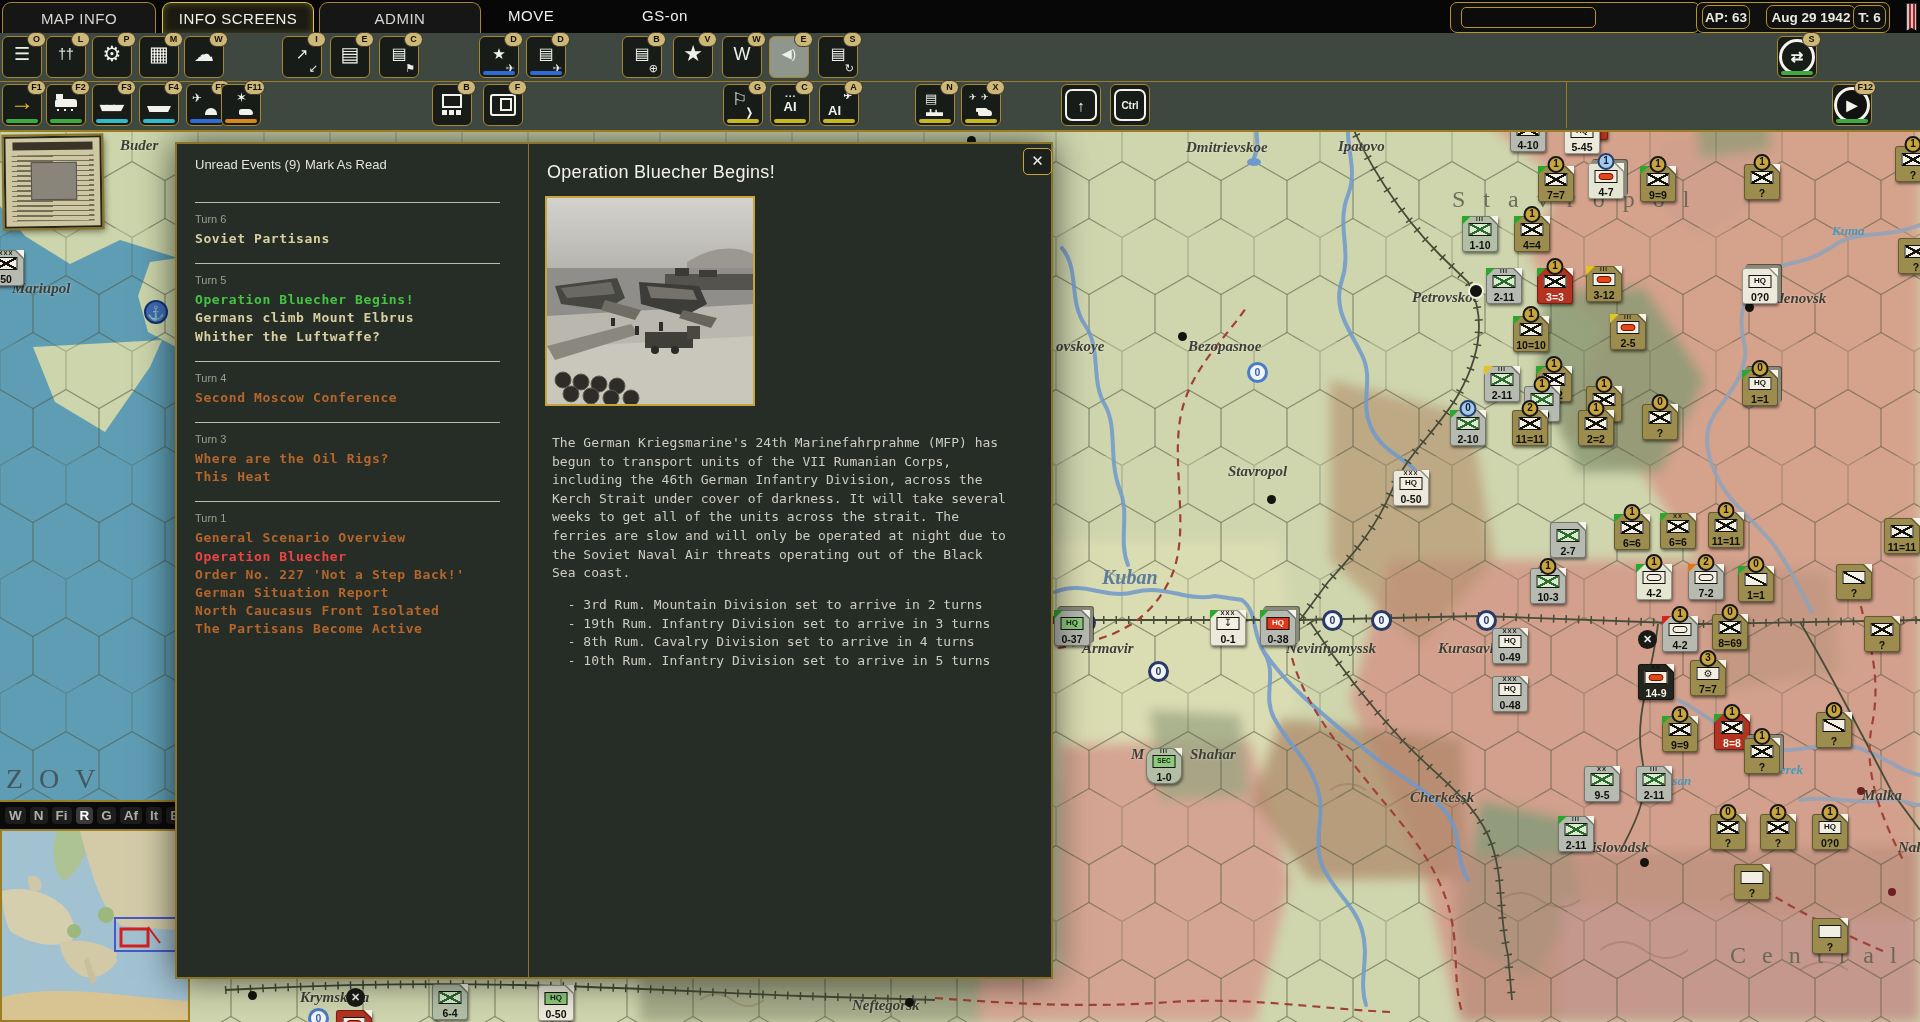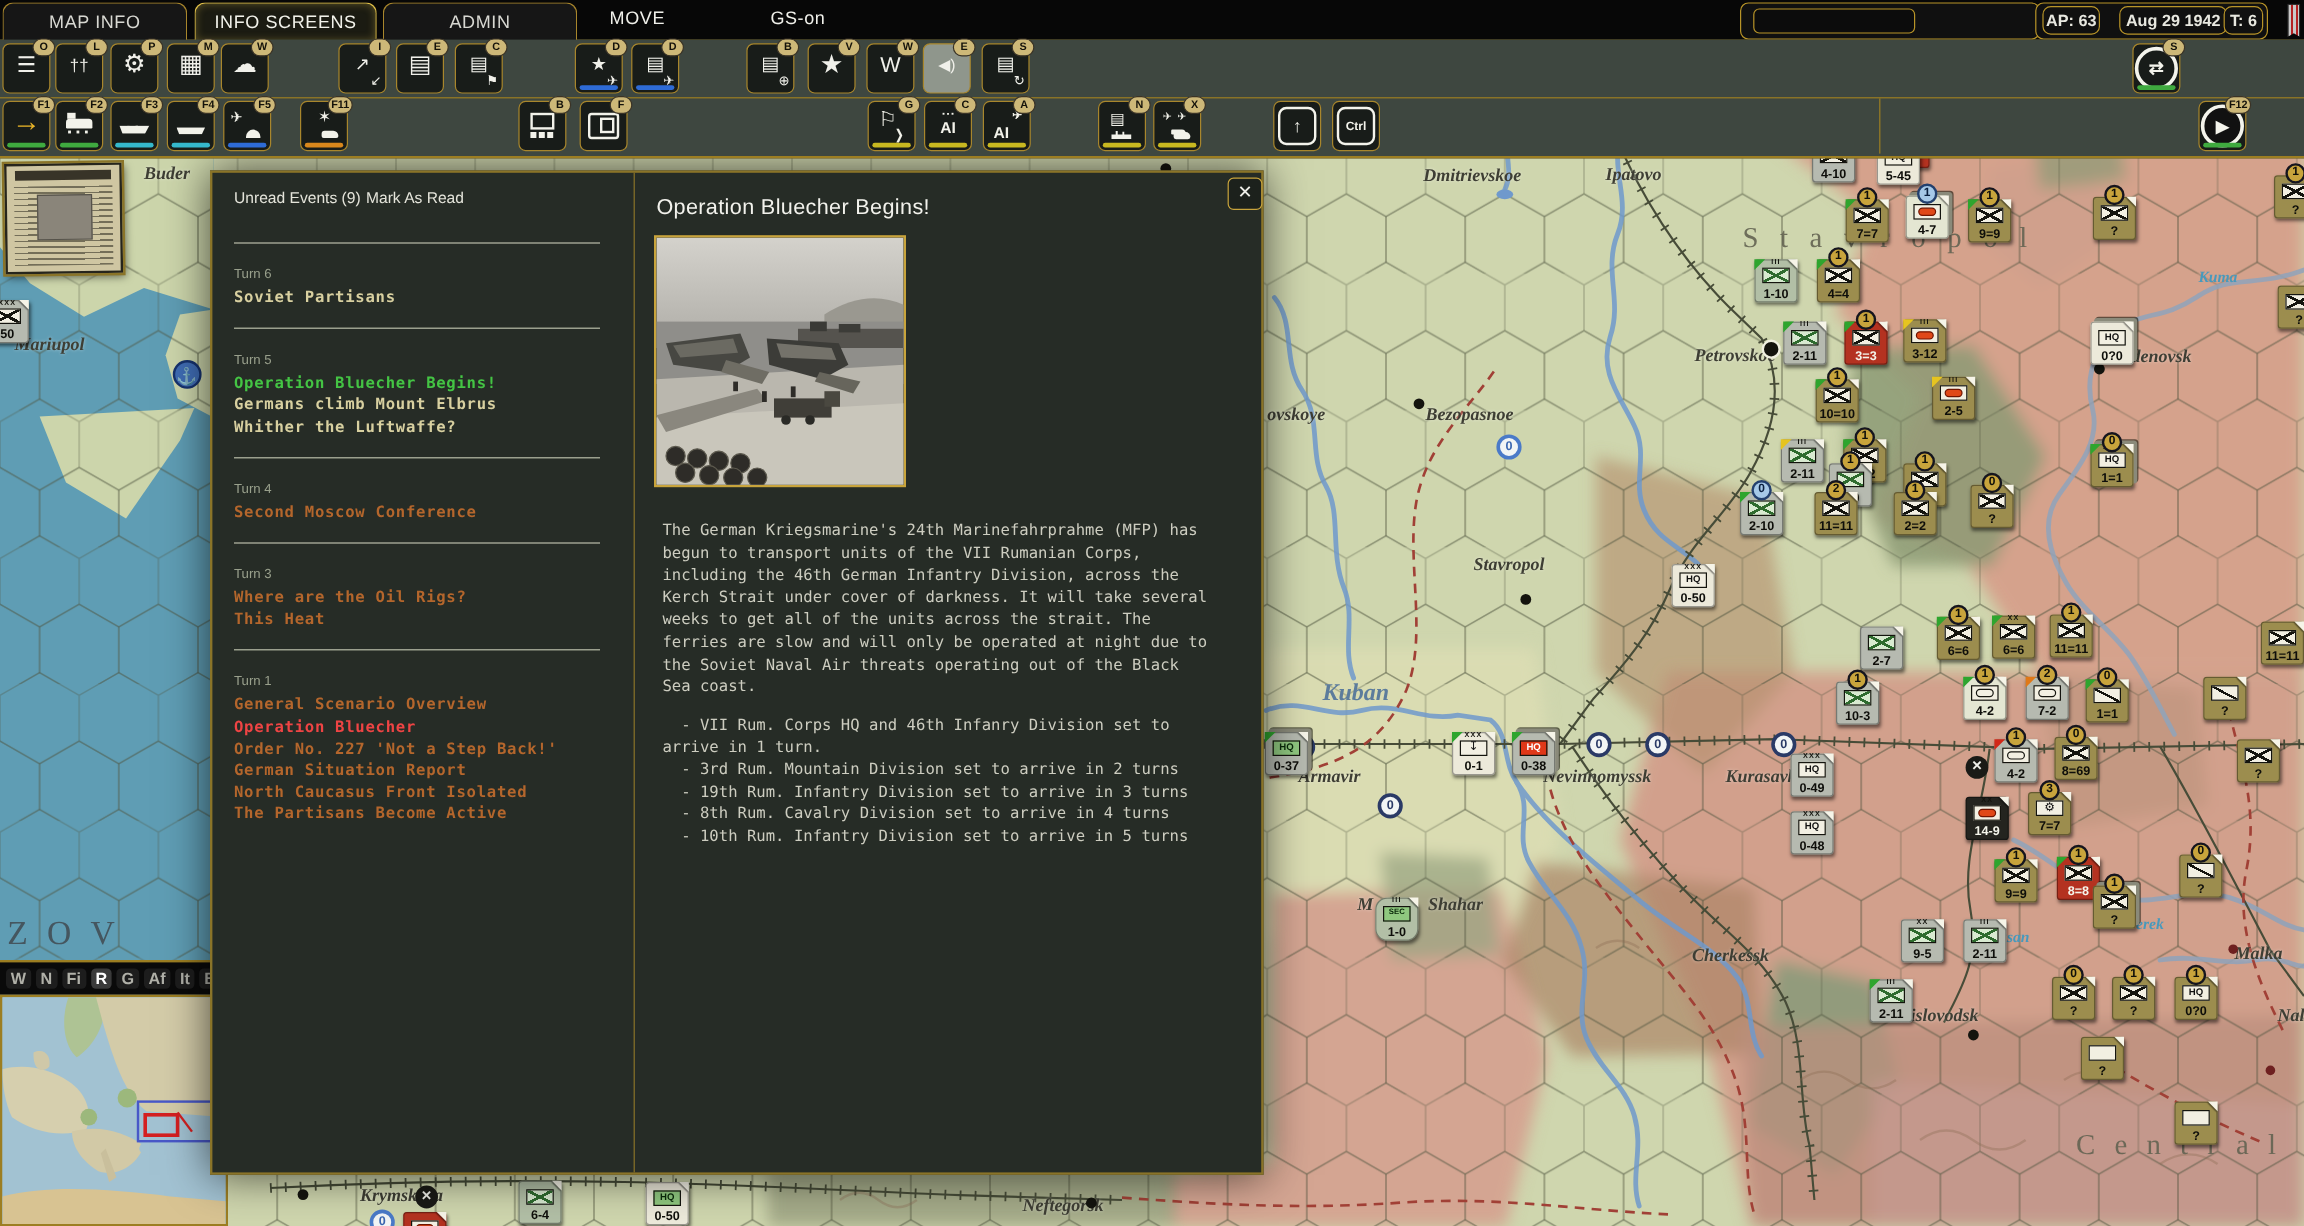--- a/index.html
+++ b/index.html
@@ -111,21 +111,21 @@
   #letterrow span{color:#b0b0a8;font-weight:bold;font-size:13.5px;padding:1px 4px;border-radius:4px;background:#1d1d1d;}
   #letterrow span.on{color:#ffffff;background:#3a3a3a;}
   #minimap{position:absolute;left:0;top:829px;width:190px;height:193px;border:2px solid #9c7e22;box-sizing:border-box;z-index:5;background:#a2c2d2;}
   
   #panel{position:absolute;left:175px;top:142px;width:878px;height:837px;background:#262c26;border:2px solid #8a7428;box-sizing:border-box;box-shadow:0 0 34px rgba(0,0,0,.65);z-index:20;}
   #leftcol{position:absolute;left:0;top:0;width:352px;height:100%;border-right:1px solid #8a7428;box-sizing:border-box;}
   #lefthead{position:absolute;left:18px;top:13px;width:320px;color:#e4e4da;font-size:13px;}
   #markread{position:absolute;left:110px;top:0;cursor:pointer;}
   #unread{position:absolute;left:0;top:0;}
   #evlist{position:absolute;left:18px;top:58px;width:305px;}
-  .turn{border-top:1px solid #b9bda9;padding-top:20px;margin-bottom:15px;}
+  .turn{border-top:1px solid #b9bda9;padding-top:10px;margin-bottom:15px;}
   .tlabel{font-size:11px;color:#99a08c;margin-bottom:5px;}
   .ev{font:bold 13px/18.2px "DejaVu Sans Mono",monospace;letter-spacing:.6px;cursor:pointer;white-space:nowrap;}
   .ev.u{color:#d8d0a0;} .ev.s{color:#44c444;} .ev.r{color:#b4662c;} .ev.bright{color:#ef4444;}
   #rightcol{position:absolute;left:355px;top:0;width:520px;height:100%;}
   #evtitle{position:absolute;left:15px;top:18px;font-size:18px;color:#f2f2ec;letter-spacing:.3px;}
   #closebtn{position:absolute;left:846px;top:4px;width:27px;height:25px;border:1.5px solid #c8a43c;border-radius:5px;background:#1c211c;color:#f0f0ea;font-size:15px;line-height:24px;text-align:center;cursor:pointer;z-index:2;}
   #photo{position:absolute;left:13px;top:52px;width:206px;height:206px;border:2px solid #c8a43c;}
   #evbody{position:absolute;left:20px;top:290px;width:480px;font:13px/18.6px "DejaVu Sans Mono",monospace;color:#cdcdc0;white-space:pre-wrap;}
   #evbullets{position:absolute;left:20px;top:452px;width:480px;font:13px/18.6px "DejaVu Sans Mono",monospace;color:#cdcdc0;}
   #evbullets div{white-space:pre-wrap;}
@@ -836,21 +836,21 @@
       <div class="tbtn" style="left: 139px;">
         <span class="shp shp-barge"></span>
         <span class="badge2">F4</span>
         <span class="ul" style="background: rgb(53, 184, 204);"></span>
       </div>
       <div class="tbtn" style="left: 186px;">
         <span class="shp shp-para"></span>
         <span class="badge2">F5</span>
         <span class="ul" style="background: rgb(46, 107, 214);"></span>
       </div>
-      <div class="tbtn" style="left: 250px;">
+      <div class="tbtn" style="left: 221px;">
         <span class="shp shp-strike"></span>
         <span class="badge2">F11</span>
         <span class="ul" style="background: rgb(216, 135, 28);"></span>
       </div>
       <div class="tbtn" style="left: 432px;">
         <span class="shp shp-unload"></span>
         <span class="badge2">B</span>
       </div>
       <div class="tbtn" style="left: 483px;">
         <span class="shp shp-container"></span>
@@ -978,22 +978,20 @@
     </div>
     <div id="evbody">The German Kriegsmarine's 24th Marinefahrprahme (MFP) has
 begun to transport units of the VII Rumanian Corps,
 including the 46th German Infantry Division, across the
 Kerch Strait under cover of darkness. It will take several
 weeks to get all of the units across the strait. The
 ferries are slow and will only be operated at night due to
 the Soviet Naval Air threats operating out of the Black
 Sea coast.</div>
     <div id="evbullets">
-        <div>  - VII Rum. Corps HQ and 46th Infanry Division set to
-arrive in 1 turn.</div>
         <div>  - 3rd Rum. Mountain Division set to arrive in 2 turns</div>
         <div>  - 19th Rum. Infantry Division set to arrive in 3 turns</div>
         <div>  - 8th Rum. Cavalry Division set to arrive in 4 turns</div>
         <div>  - 10th Rum. Infantry Division set to arrive in 5 turns</div>
       </div>
   </div>
   <div id="closebtn">✕</div>
 </div>
 
 </body></html>

